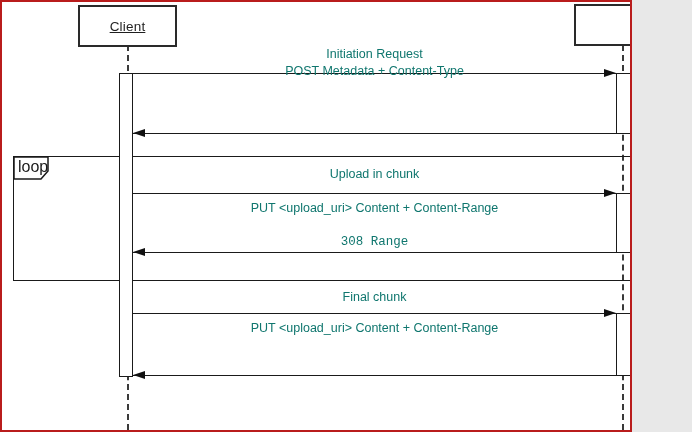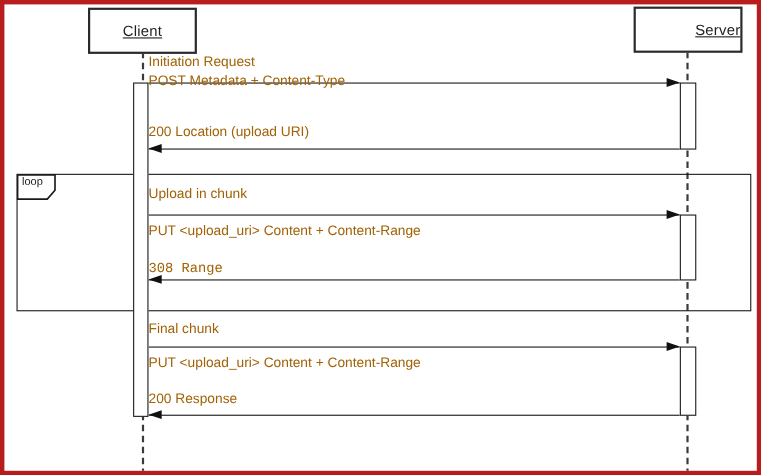--- a/index.html
+++ b/index.html
@@ -1,20 +1,20 @@
 <!DOCTYPE html>
 <html><head>
 <meta charset="utf-8">
 <style>
   html,body { margin:0; padding:0; background:#e8e8e8; }
   #canvas {
     position:relative;
-    width:692px; height:432px;
+    width:632px; height:432px;
     background:#ffffff;
-    border:4px solid #b91c1c;
+    border:2px solid #b91c1c;
     box-sizing:border-box;
     font-family:"Liberation Sans", sans-serif;
     color:#1f1f1f;
     overflow:hidden;
   }
 
   
   .actor-box {
     position:absolute;
     width:95px; height:38px;
@@ -51,21 +51,21 @@
   .loop-box {
     position:absolute;
     left:11px; top:154px; width:668px; height:125px;
     border:1.5px solid #1a1a1a;
     box-sizing:border-box;
     z-index:1;
   }
   .loop-pentagon { position:absolute; left:11px; top:154px; z-index:3; }
   .loop-text {
     position:absolute; left:16px; top:156px;
-    font-size:10px; color:#1a1a1a; z-index:4;
+    font-size:16px; color:#1a1a1a; z-index:4;
   }
 
   
   .msg-line {
     position:absolute;
     left:131px; width:483px; height:0;
     border-top:1.5px solid #1a1a1a;
     z-index:1;
   }
 
@@ -82,23 +82,24 @@
     border-right:12px solid #111;
     border-top:4px solid transparent;
     border-bottom:4px solid transparent;
     z-index:3;
   }
 
   
   .msg-label {
     position:absolute;
     left:131px; width:483px;
+    text-align:center;
     font-size:12.5px;
     line-height:14px;
-    color:#a16207;
+    color:#0f766e;
     z-index:4;
     white-space:nowrap;
   }
 </style>
 </head>
 <body>
 
 <div id="canvas">
 
   <div class="lifeline" style="left:125px;"></div>
@@ -119,33 +120,31 @@
 
   <div class="activation" style="left:117px; top:71px; width:14px; height:304px;"></div>
   <div class="activation" style="left:614px; top:71px; width:15px; height:61px;"></div>
   <div class="activation" style="left:614px; top:191px; width:15px; height:60px;"></div>
   <div class="activation" style="left:614px; top:311px; width:15px; height:63px;"></div>
 
   <div class="msg-label" style="top:45px;">Initiation Request</div>
   <div class="msg-line" style="top:71px;"></div>
   <div class="arrow-right" style="left:602px; top:67px;"></div>
   <div class="msg-label" style="top:62px;">POST Metadata + Content-Type</div>
-  <div class="msg-label" style="top:109px;">200 Location (upload URI)</div>
   <div class="msg-line" style="top:131px;"></div>
   <div class="arrow-left" style="left:131px; top:127px;"></div>
 
   <div class="msg-label" style="top:165px;">Upload in chunk</div>
   <div class="msg-line" style="top:191px;"></div>
   <div class="arrow-right" style="left:602px; top:187px;"></div>
   <div class="msg-label" style="top:199px;">PUT &lt;upload_uri&gt; Content + Content-Range</div>
   <div class="msg-label" style="top:233px;font-family:Liberation Mono, monospace;">308 Range</div>
   <div class="msg-line" style="top:250px;"></div>
   <div class="arrow-left" style="left:131px; top:246px;"></div>
 
   <div class="msg-label" style="top:288px;">Final chunk</div>
   <div class="msg-line" style="top:311px;"></div>
   <div class="arrow-right" style="left:602px; top:307px;"></div>
   <div class="msg-label" style="top:319px;">PUT &lt;upload_uri&gt; Content + Content-Range</div>
-  <div class="msg-label" style="top:351px;">200 Response</div>
   <div class="msg-line" style="top:373px;"></div>
   <div class="arrow-left" style="left:131px; top:369px;"></div>
 
 </div>
 
 </body></html>

